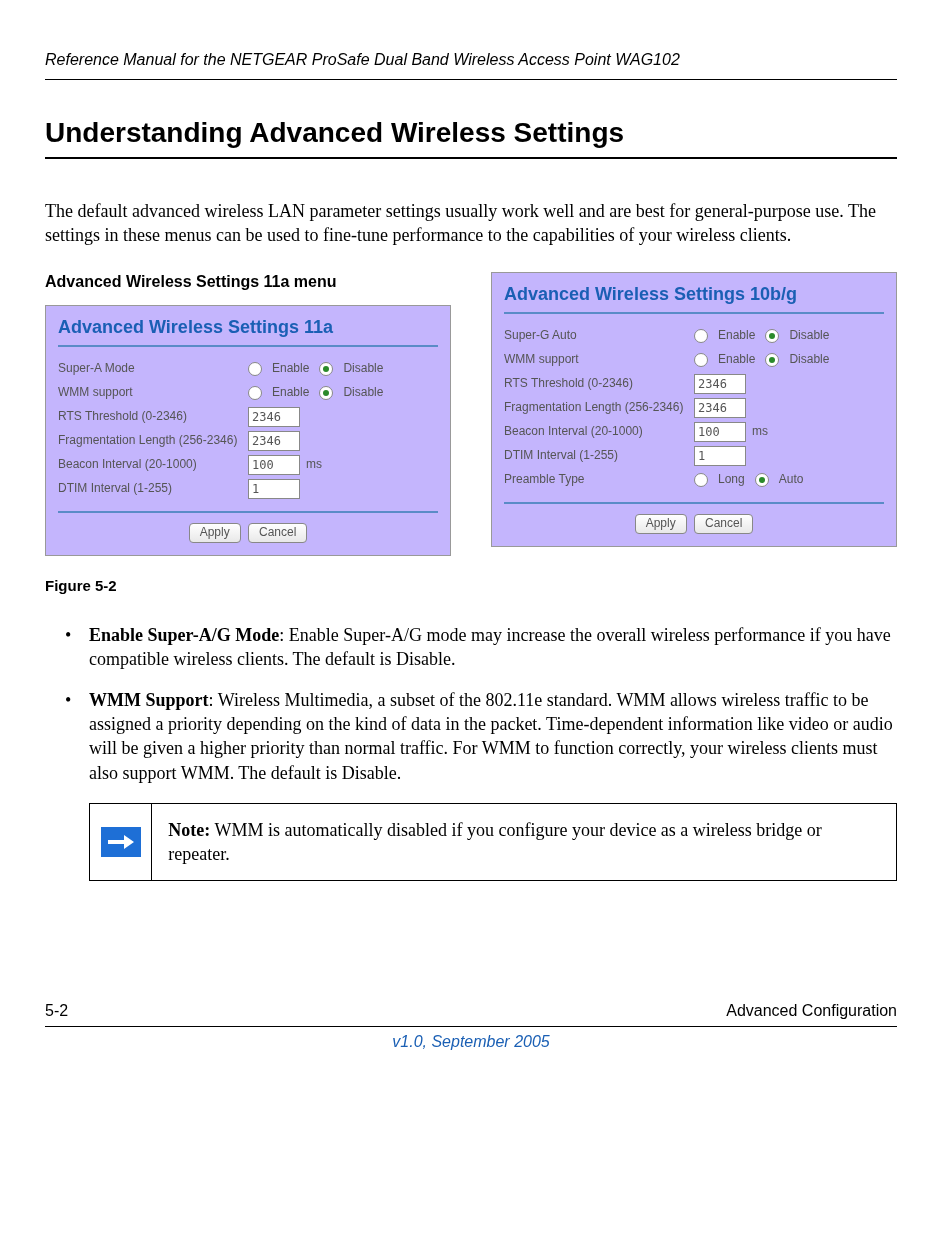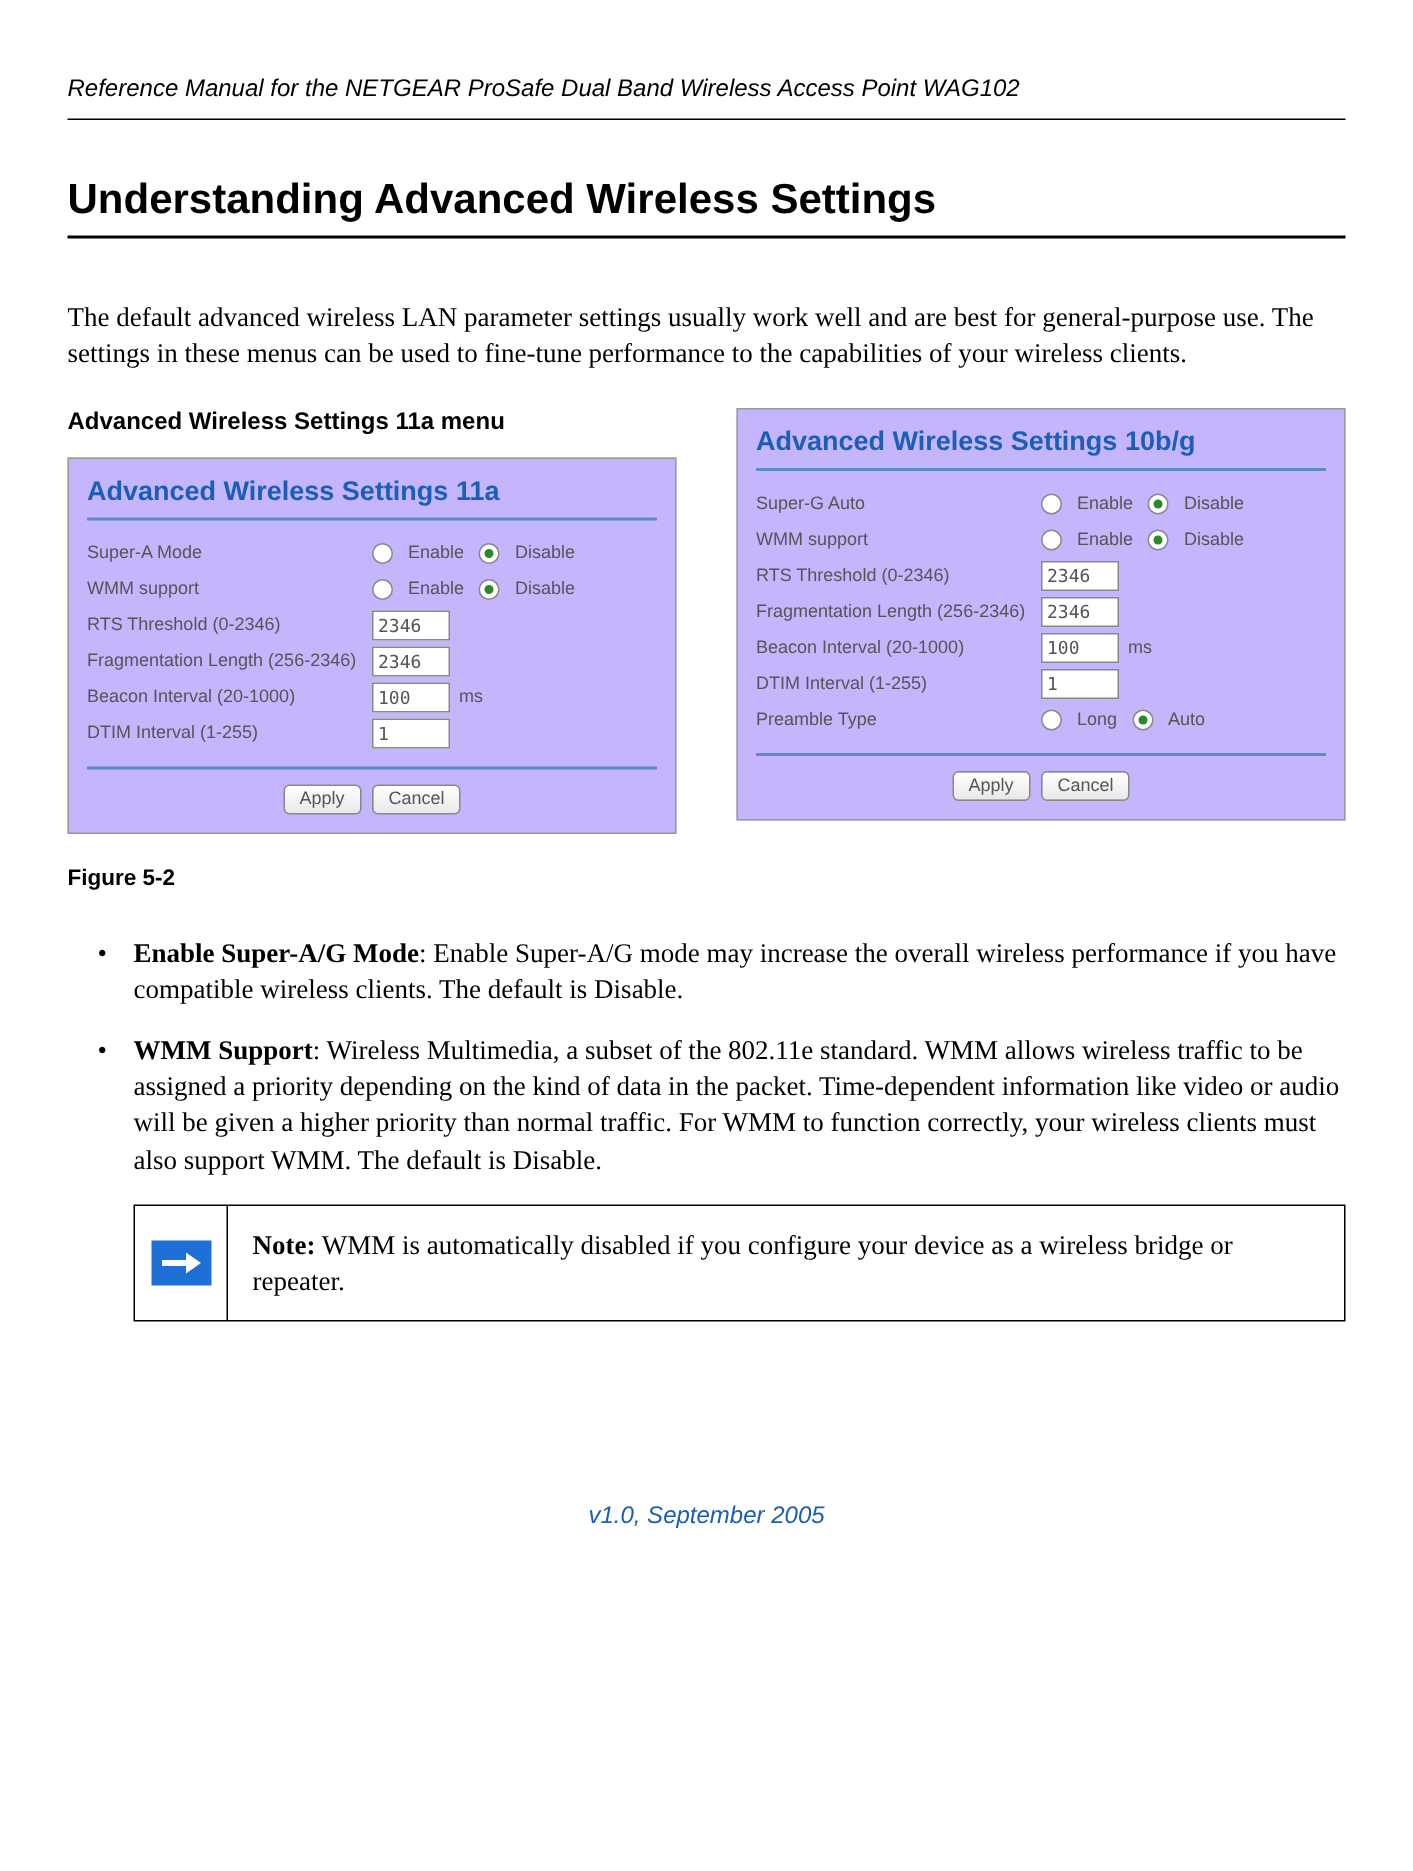--- a/index.html
+++ b/index.html
@@ -312,14 +312,18 @@
           <path d="M0 7 H16 V2 L26 9 L16 16 V11 H0 Z" fill="#fff"></path>
         </svg>
     </div>
   </div>
   <div class="note-text">
     <b>Note:</b><span> WMM is automatically disabled if you configure your device as a wireless bridge or repeater.</span>
   </div>
 </div>
 
 <div class="footer">
+  <div class="footer-line">
+    <span>5-2</span>
+    <span>Advanced Configuration</span>
+  </div>
   <div class="footer-center">v1.0, September 2005</div>
 </div>
 
 </body></html>

